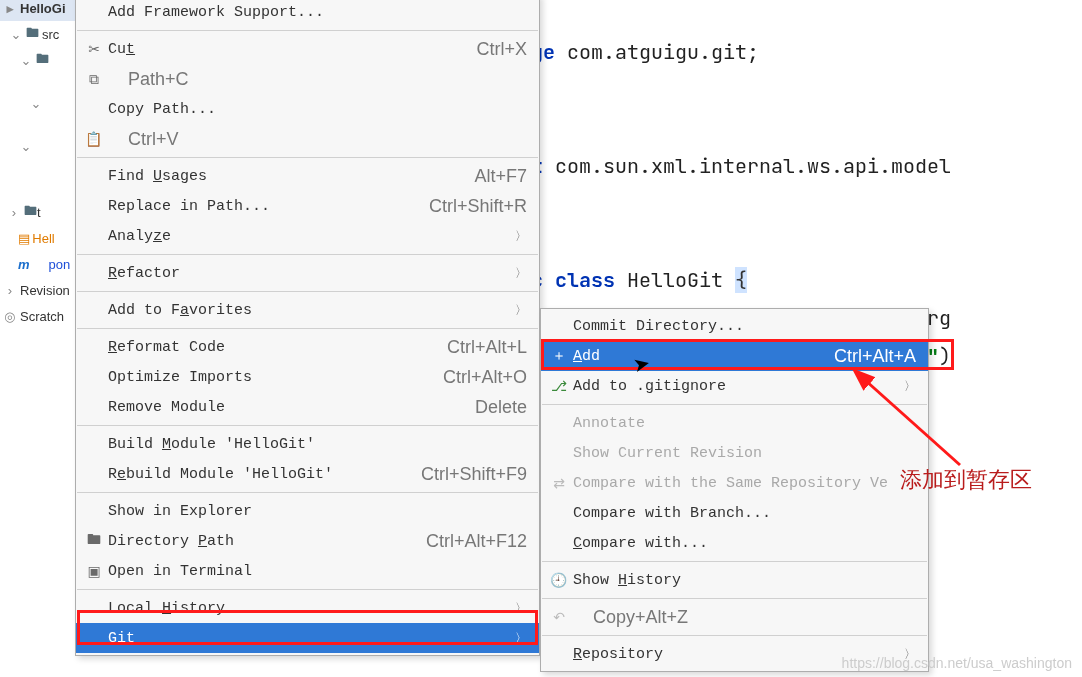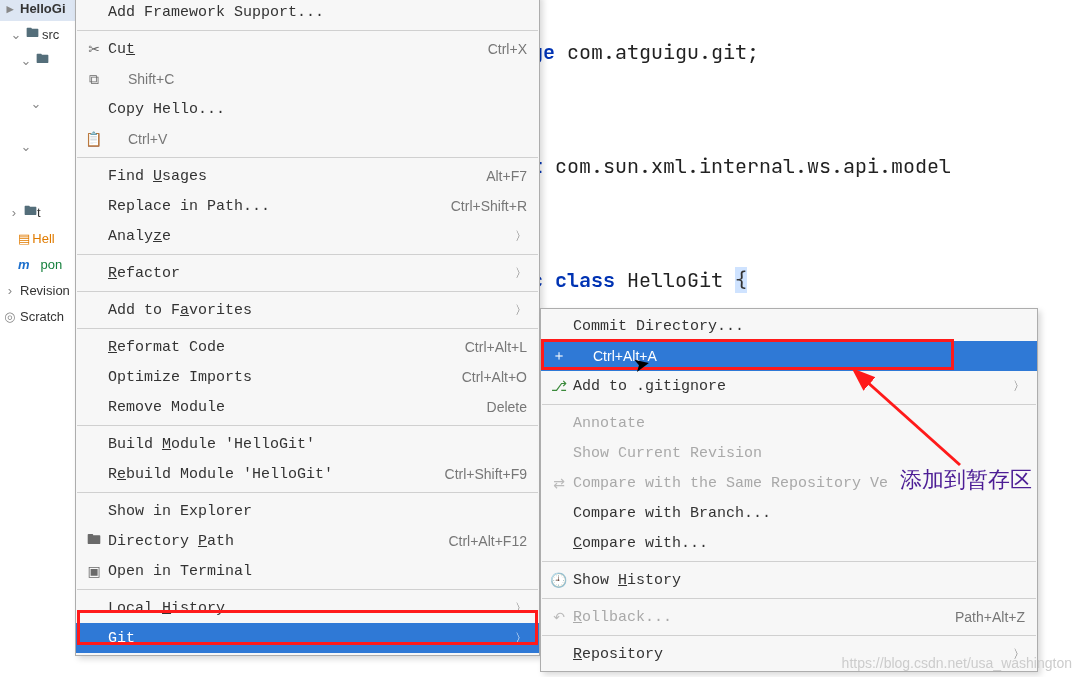--- a/index.html
+++ b/index.html
@@ -41,32 +41,32 @@
     .menu .item {
       display:flex;
       align-items:center;
       height:30px;
       padding:0 12px 0 8px;
       position:relative;
       cursor:default;
     }
     .menu .item .ic { width:20px; display:inline-block; text-align:center; color:#6a6a6a; font-size:14px; }
     .menu .item .lbl { flex:1; padding-left:4px;font-family:Liberation Mono, monospace; }
-    .menu .item .sc { color:#777; font-size:14px; margin-left:24px; }
+    .menu .item .sc { color:#777; font-size:18px; margin-left:24px; }
     .menu .item .arw { margin-left:12px; color:#666; font-size:12px; }
     .menu .sep { height:1px; background:#d0d0d0; margin:3px 1px; }
     .menu .selected { background:#2f79d6; color:#fff; }
     .menu .selected .sc, .menu .selected .ic, .menu .selected .arw { color:#fff; }
     .menu .disabled { color:#a9a9a9; }
     .menu .disabled .ic, .menu .disabled .arw { color:#bbb; }
     .underline { text-decoration:underline; }
 
     .box1 { position:absolute; border:3px solid #ff1a1a; pointer-events:none; }
     .arrow-line { position:absolute; pointer-events:none; }
-    .anno { position:absolute; color:#4c1d95; font-size:22px; font-family:Liberation Mono, monospace; }
+    .anno { position:absolute; color:#b91c1c; font-size:22px; font-family:Liberation Mono, monospace; }
     .cursor { position:absolute; font-size:20px; color:#000; transform:rotate(-12deg); pointer-events:none; }
     .watermark { position:absolute; right:10px; bottom:6px; color:#ccc; font-size:14px; }
   </style>
 </head>
 <body>
 
 <div class="sidebar">
   <div class="tree-row sel">
     <span class="tree-icon">▸</span>
     <span>HelloGi</span>
@@ -91,21 +91,21 @@
     <span class="tree-icon">›</span>
     <span class="folder">🖿</span>
       <span> t</span>
   </div>
   <div class="tree-row" style="padding-left:18px">
     <span class="iml">▤</span>
     <span class="iml" style="margin-left:2px">Hell</span>
   </div>
   <div class="tree-row" style="padding-left:18px">
     <span class="pom">m</span>
-    <span style="margin-left:11px;color:#15803d">pon</span>
+    <span style="margin-left:19px;color:#1d4ed8">pon</span>
   </div>
   <div class="tree-row">
     <span class="tree-icon">›</span>
     <span>Revision</span>
   </div>
   <div class="tree-row">
     <span class="tree-icon">◎</span>
     <span>Scratch</span>
   </div>
 </div>
@@ -129,25 +129,25 @@
       <span class="lbl"><span>Add Framework Support...</span></span>
     </div>
   <div class="sep"></div>
   <div class="item">
       <span class="ic">✂</span>
       <span class="lbl">Cu<span class="underline">t</span></span>
       <span class="sc">Ctrl+X</span>
     </div>
   <div class="item">
       <span class="ic">⧉</span>
-      <span class="sc">Shift+C</span>
-    </div>
-  <div class="item">
-      <span class="ic"></span>
-      <span class="lbl">Copy Hello...</span>
+      <span class="sc">Path+C</span>
+    </div>
+  <div class="item">
+      <span class="ic"></span>
+      <span class="lbl">Copy Path...</span>
     </div>
   <div class="item">
       <span class="ic">📋</span>
       <span class="sc">Ctrl+V</span>
     </div>
   <div class="sep"></div>
   <div class="item">
       <span class="ic"></span>
       <span class="lbl">Find <span class="underline">U</span>sages</span>
       <span class="sc">Alt+F7</span>
@@ -221,27 +221,28 @@
       <span class="arw">〉</span>
     </div>
   <div class="item selected">
       <span class="ic"></span>
       <span class="lbl"><span class="underline">G</span>it</span>
       <span class="arw">〉</span>
     </div>
 
 </div>
 
-<div class="menu" style="left:540px; top:308px; width:498px;">
+<div class="menu" style="left:540px; top:308px; width:389px;">
   <div class="item">
       <span class="ic"></span>
       <span class="lbl">Commit Directory...</span>
     </div>
   <div class="item selected">
       <span class="ic">＋</span>
+      <span class="lbl"><span class="underline">A</span>dd</span>
       <span class="sc">Ctrl+Alt+A</span>
     </div>
   <div class="item">
       <span class="ic" style="color:#3b8a3b">⎇</span>
       <span class="lbl">Add to .<span class="underline">g</span>itignore</span>
       <span class="arw">〉</span>
     </div>
   <div class="sep"></div>
   <div class="item disabled">
       <span class="ic"></span>
@@ -264,22 +265,21 @@
       <span class="lbl"><span class="underline">C</span>ompare with...</span>
     </div>
   <div class="sep"></div>
   <div class="item">
       <span class="ic">🕘</span>
       <span class="lbl">Show <span class="underline">H</span>istory</span>
     </div>
   <div class="sep"></div>
   <div class="item disabled">
       <span class="ic">↶</span>
-      <span class="lbl"><span class="underline">R</span>ollback...</span>
-      <span class="sc">Path+Alt+Z</span>
+      <span class="sc">Copy+Alt+Z</span>
     </div>
   <div class="sep"></div>
   <div class="item">
       <span class="ic"></span>
       <span class="lbl"><span class="underline">R</span>epository</span>
       <span class="arw">〉</span>
     </div>
 </div>
 
 <div class="box1" style="left:77px; top:610px; width:461px; height:35px;"></div>

